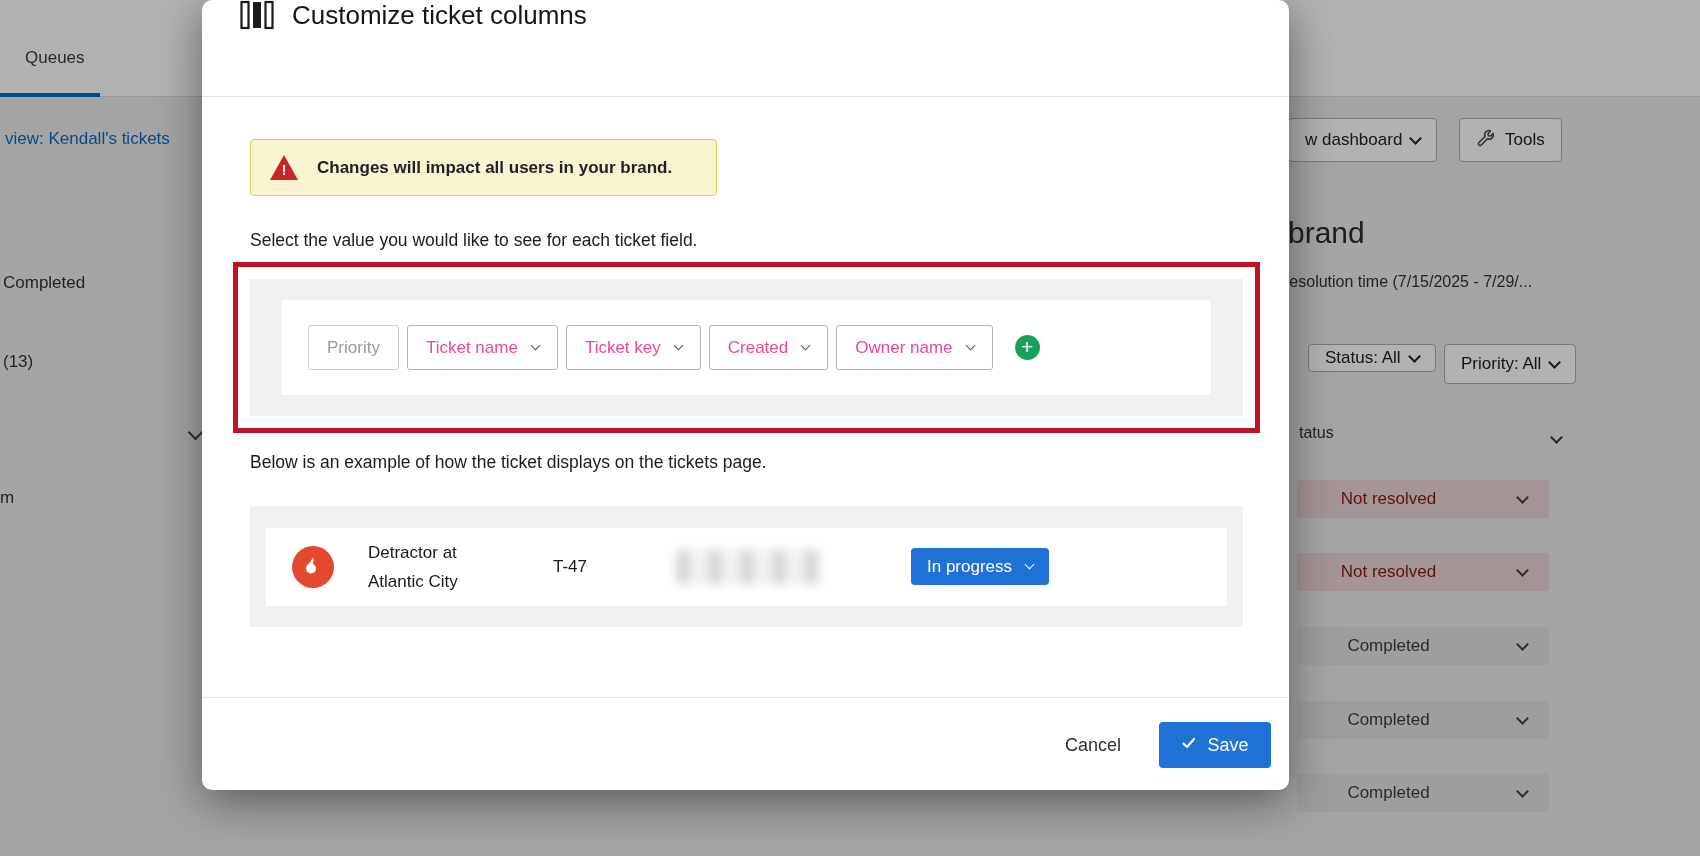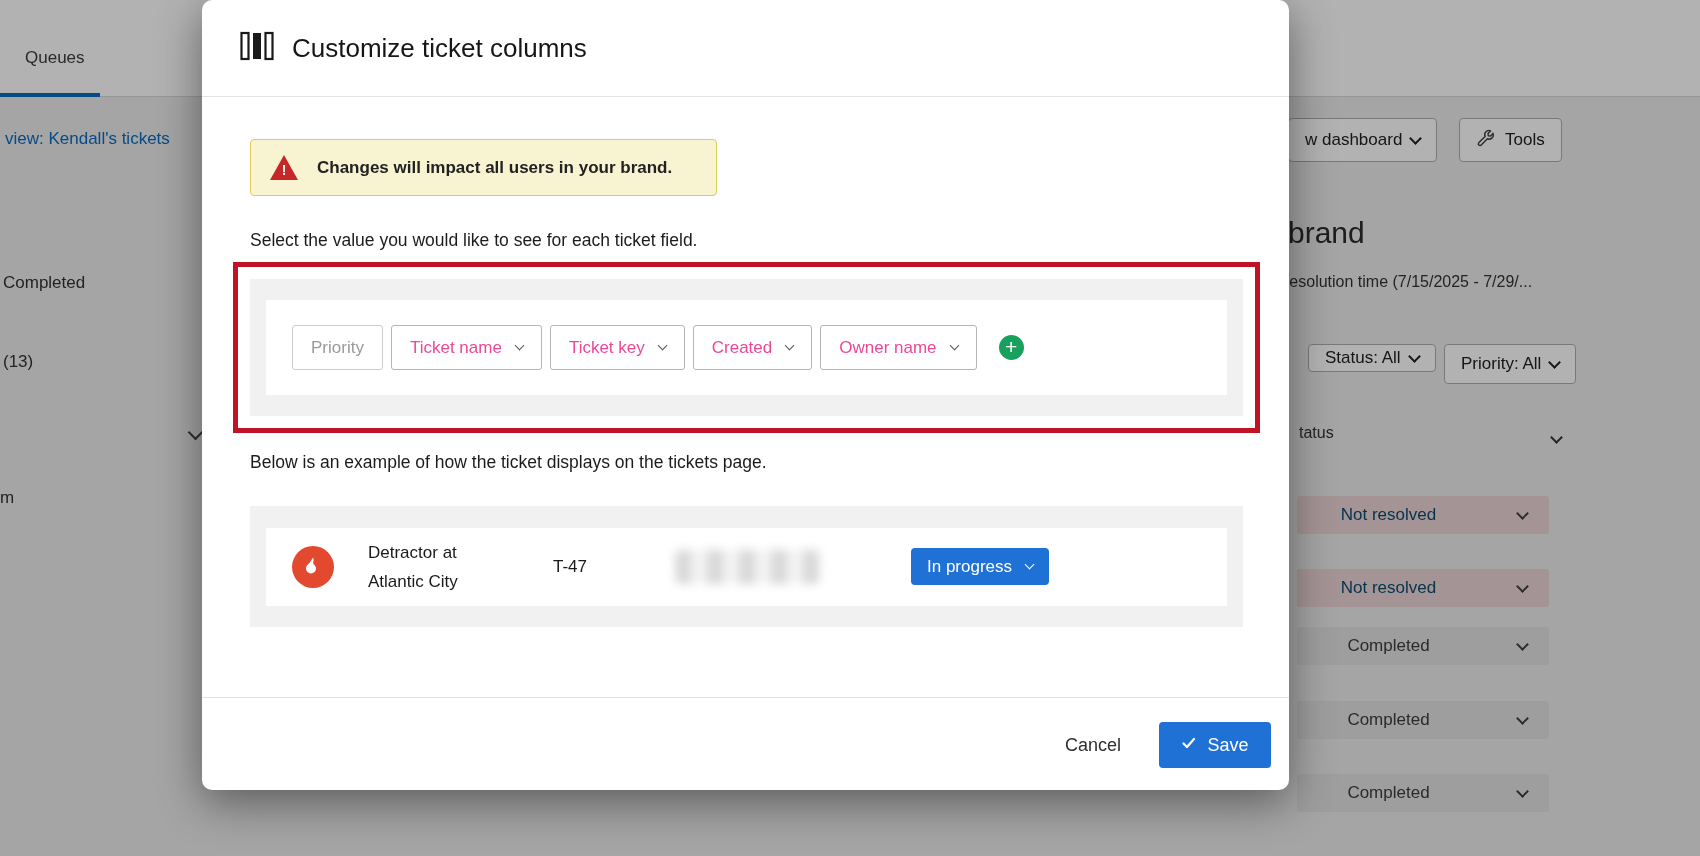--- a/index.html
+++ b/index.html
@@ -33,50 +33,50 @@
   .subtext-partial { position:absolute; left:1284px; top:273px; font-size:16px; color:#333; white-space:nowrap; }
   .btn-status-all { left:1308px; top:344px; height:28px; }
   .btn-priority-all { left:1444px; top:344px; height:40px; }
   .col-header-partial { position:absolute; left:1299px; top:424px; font-size:16px; color:#333; }
   .col-chev { position:absolute; left:1552px; top:428px; color:#333; }
 
   .status-row { position:absolute; left:1297px; width:252px; height:38px; border-radius:3px;
                 display:flex; align-items:center; font-size:17px; }
   .status-row .status-label { flex:1; text-align:center; padding-right:38px; }
   .status-row .chev { margin-right:22px; color:#3f3f3f; }
-  .status-row.nr { background:#edd5d6; color:#0c4a6e;margin-top:16px; }
+  .status-row.nr { background:#edd5d6; color:#7f1d1d; }
   .status-row.comp { background:#e3e3e3; color:#3d3d3d; }
   .sr0 { top:480px; } .sr1 { top:553px; } .sr2 { top:627px; } .sr3 { top:701px; } .sr4 { top:774px; }
 
   
   .overlay { position:absolute; inset:0; background:rgba(0,0,0,0.30); z-index:5; }
 
   
   .modal { position:absolute; left:202px; top:0; width:1087px; height:790px; background:#ffffff;
            border-radius:10px; z-index:10; box-shadow:0 12px 45px rgba(0,0,0,0.45); }
   .modal-header { position:absolute; left:0; top:0; width:100%; height:97px;
-                  border-bottom:1px solid #e3e3e3; display:flex; align-items:center;
+                  border-bottom:1px solid #e3e3e3; display:flex; align-items:flex-start;
                   padding-left:38px; gap:18px; }
   .modal-title { font-size:26px; color:#161616; }
 
   .warning-banner { position:absolute; left:48px; top:139px; width:467px; height:57px;
                     background:#f8f4d2; border:1px solid #dccf55; border-radius:4px;
                     display:flex; align-items:center; gap:18px; padding:0 18px; }
   .warning-text { font-size:17px; font-weight:bold; color:#222; white-space:nowrap; }
   .warn-tri { position:relative; width:30px; height:26px; flex:none; }
   .warn-tri .tri { position:absolute; left:1px; top:0; width:0; height:0;
                    border-left:14px solid transparent; border-right:14px solid transparent;
                    border-bottom:25px solid #c62828; }
   .warn-tri .bang { position:absolute; left:0; top:7px; width:30px; text-align:center;
                     color:#fff; font-weight:bold; font-size:14px; }
 
   .select-text { position:absolute; left:48px; top:230px; font-size:17.5px; color:#1c1c1c; }
 
   .fields-panel { position:absolute; left:48px; top:279px; width:993px; height:137px;
-                  background:#f1f1f1; display:flex; align-items:center; padding:0 16px; }
+                  background:#f1f1f1; display:flex; align-items:center; padding:0 32px; }
   .fields-row { background:#fff; height:95px; width:100%; display:flex; align-items:center;
                 padding-left:26px; gap:8px; }
   .dd { height:45px; border:1px solid #b5b5b5; border-radius:3px; background:#fff;
         display:flex; align-items:center; gap:14px; padding:0 18px; font-size:17px;
         color:#ec4899; white-space:nowrap; }
   .dd .chev { color:#555; }
   .dd-priority { color:#9a9a9a; border-color:#cccccc; }
   .plus-btn { width:25px; height:25px; border-radius:50%; background:#18a15c; color:#fff;
               display:flex; align-items:center; justify-content:center; font-size:21px;
               line-height:1; margin-left:14px; flex:none; padding-bottom:2px; }

